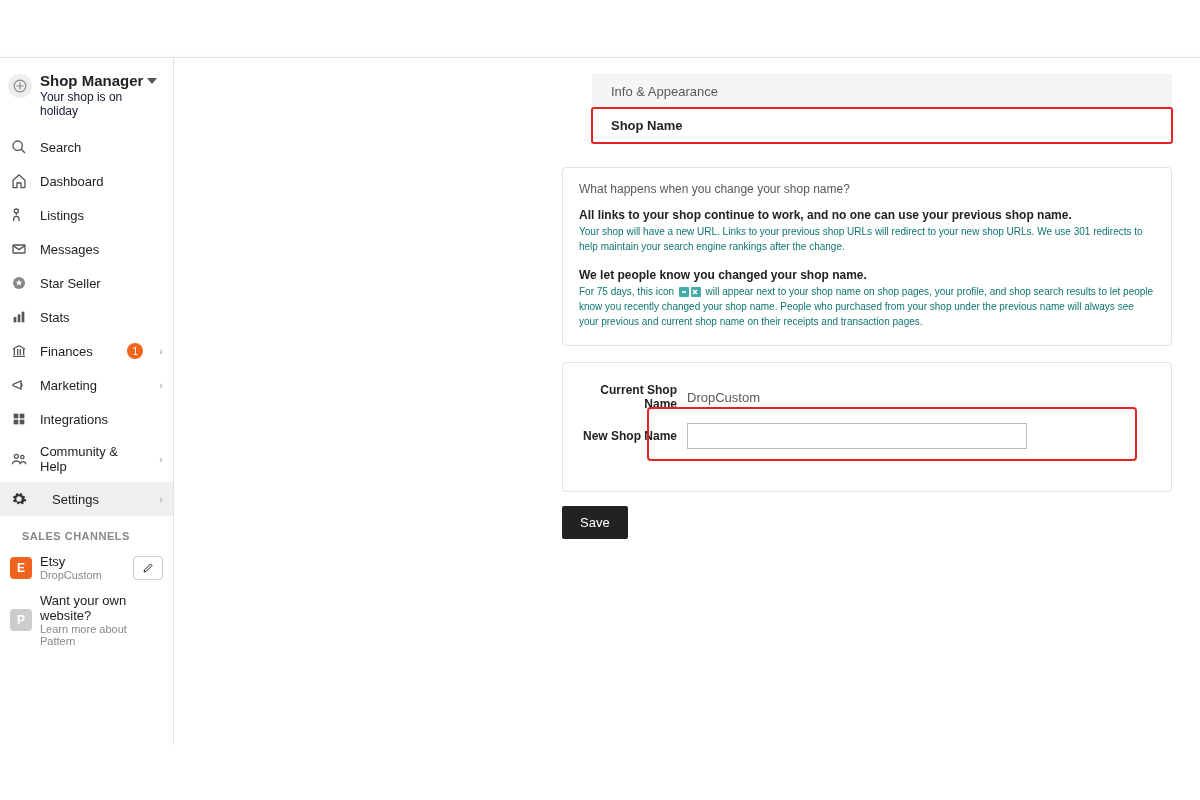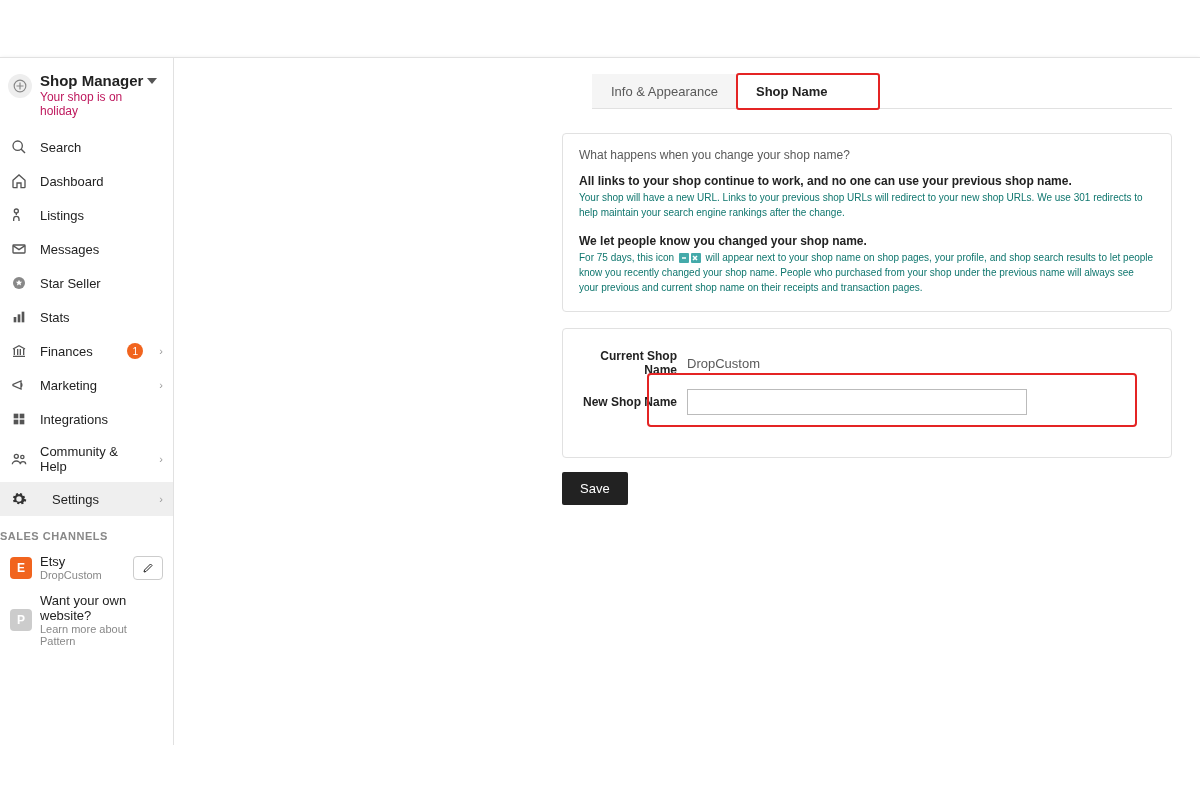--- a/index.html
+++ b/index.html
@@ -5,39 +5,39 @@
 * { box-sizing: border-box; margin: 0; padding: 0; }
 body { font-family: -apple-system, BlinkMacSystemFont, "Segoe UI", Helvetica, Arial, sans-serif; font-size: 13px; color: #222; background: #fff; }
 .app { display: flex; width: 1200px; height: 688px; margin-top: 57px; border-top: 1px solid #e1e1e1; box-shadow: 0 1px 4px rgba(0,0,0,0.1); }
 .sidebar { width: 196px; border-right: 1px solid #e1e1e1; padding: 12px 0 0 0; background: #fff; display: flex; flex-direction: column; }
 .shop-header { display: flex; align-items: flex-start; padding: 2px 10px 12px 8px; gap: 8px; }
 .shop-icon { width: 24px; height: 24px; border-radius: 50%; background: #eee; display: flex; align-items: center; justify-content: center; flex-shrink: 0; margin-top: 2px; }
 .shop-header-text { flex: 1; }
 .shop-title-row { display: flex; align-items: center; gap: 4px; }
 .shop-title { font-weight: 700; font-size: 15px; color: #222; }
 .caret-down { width: 0; height: 0; border-left: 5px solid transparent; border-right: 5px solid transparent; border-top: 6px solid #555; }
-.shop-sub { font-size: 12px; color: #be185d; margin-top: 1px; }
+.shop-sub { font-size: 12px; color: #0f172a; margin-top: 1px; }
 .nav { display: flex; flex-direction: column; }
 .nav-item { display: flex; align-items: center; padding: 8px 10px; gap: 12px; cursor: pointer; font-size: 13px; color: #222; position: relative; }
 .nav-item.active { background: #efefef; gap: 24px; }
 .nav-item .icon { width: 18px; height: 18px; flex-shrink: 0; display: flex; align-items: center; justify-content: center; }
 .nav-item .label { flex: 1; }
 .nav-item .chevron { color: #999; font-size: 11px; }
 .badge { background: #f1641e; color: #fff; border-radius: 10px; min-width: 16px; height: 16px; font-size: 10px; display: flex; align-items: center; justify-content: center; padding: 0 4px; margin-right: 4px; }
-.section-label { font-size: 11px; font-weight: 700; color: #888; letter-spacing: 0.5px; padding: 14px 10px 6px 0; text-transform: uppercase; }
+.section-label { font-size: 11px; font-weight: 700; color: #888; letter-spacing: 0.5px; padding: 14px 10px 6px 22px; text-transform: uppercase; }
 .channel-item { display: flex; align-items: center; padding: 6px 10px; gap: 8px; }
 .channel-badge { width: 22px; height: 22px; border-radius: 4px; display: flex; align-items: center; justify-content: center; color: #fff; font-weight: 700; font-size: 12px; flex-shrink: 0; }
 .channel-badge.orange { background: #f1641e; }
 .channel-badge.grey { background: #ccc; }
 .channel-text { flex: 1; }
 .channel-title { font-size: 13px; color: #222; }
 .channel-sub { font-size: 11px; color: #888; }
 .edit-btn { width: 30px; height: 24px; border: 1px solid #ccc; border-radius: 4px; background: #fff; display: flex; align-items: center; justify-content: center; cursor: pointer; }
 .main { flex: 1; padding: 16px 28px; }
-.tabs-row { display: flex; border-bottom: 1px solid #e1e1e1; margin-left: 390px; margin-bottom: 24px; }
+.tabs-row { display: flex; border-bottom: 1px solid #e1e1e1; margin-left: 390px; margin-bottom: 24px; flex-direction: column; }
 .tab { padding: 9px 18px; font-size: 13px; color: #595959; cursor: pointer; border: 1px solid transparent; border-bottom: none; background: #f5f5f5; }
 .tab.active { background: #fff; border: 1px solid #e1e1e1; border-bottom: 1px solid #fff; margin-bottom: -1px; font-weight: 700; color: #222; }
 .tab.highlighted { outline: 2px solid #e42424; outline-offset: -1px; border-radius: 2px; }
 .content-wrap { margin-left: 360px; width: 610px; }
 .info-box { border: 1px solid #e1e1e1; border-radius: 4px; padding: 14px 16px 16px 16px; margin-bottom: 16px; }
 .info-title { font-size: 12px; color: #595959; margin-bottom: 12px; }
 .info-bold { font-weight: 700; font-size: 12px; color: #222; margin-bottom: 2px; }
 .info-text { font-size: 10px; color: #0f766e; line-height: 1.5; margin-bottom: 14px; }
 .info-text:last-child { margin-bottom: 0; }
 .icon-inline { display: inline-block; vertical-align: middle; margin: 0 2px; }

